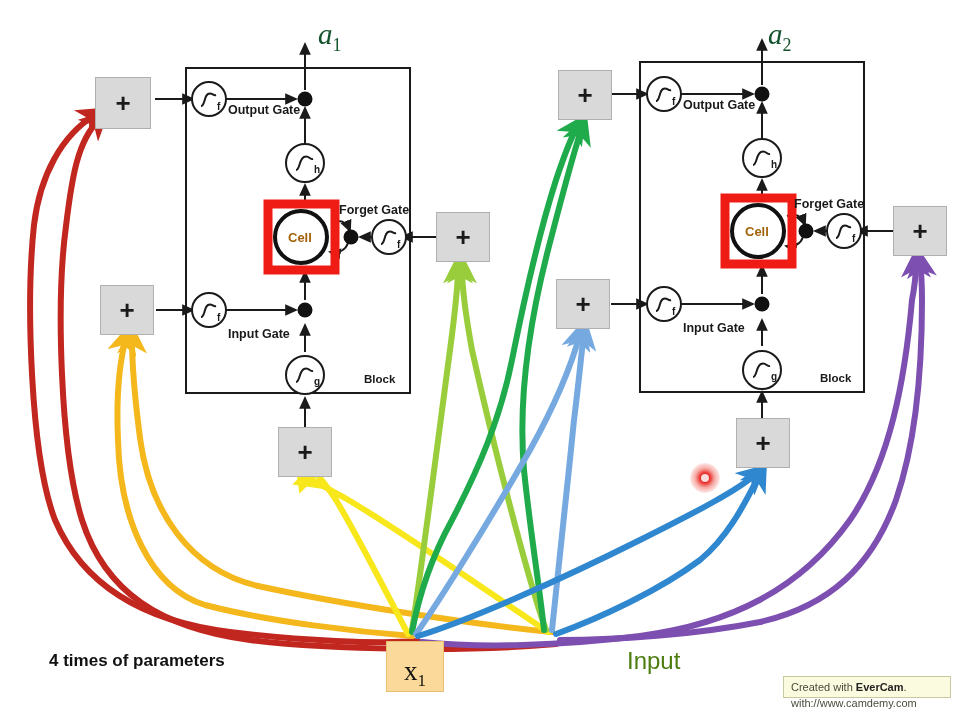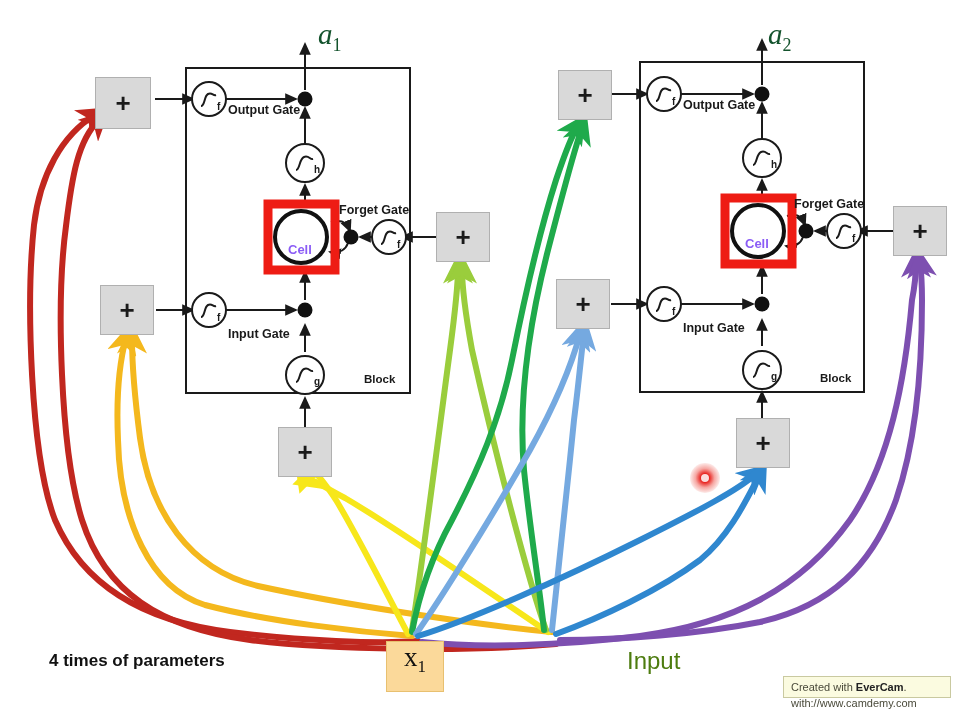--- a/index.html
+++ b/index.html
@@ -32,21 +32,21 @@
     color: #1a1a1a;
     font-family: "Liberation Sans", sans-serif;
     line-height: 1;
     box-sizing: border-box;
   }
   .inputbox {
     position: absolute;
     background: #fbd99a;
     border: 1px solid #e8c070;
     display: flex;
-    align-items: flex-start;
+    align-items: flex-end;
     justify-content: center;
     box-sizing: border-box;
   }
   .inputbox .lbl {
     font-family: "Liberation Serif", serif;
     font-size: 27px;
     color: #111;
   }
   .inputbox .lbl sub {
     font-size: 17px;
@@ -75,22 +75,21 @@
     font-family: "Liberation Sans", sans-serif;
     font-size: 11.5px;
     font-weight: 600;
     color: #1a1a1a;
   }
   .celllabel {
     position: absolute;
     font-family: "Liberation Sans", sans-serif;
     font-size: 13px;
     font-weight: 700;
-    color: #8b5cf6;
-    margin-top: 12px;
+    color: #a16207;
   }
   .bigtext {
     position: absolute;
     font-family: "Liberation Sans", sans-serif;
     font-weight: 700;
     font-size: 17px;
     color: #111;
     white-space: nowrap;
   }
   .inputtext {

